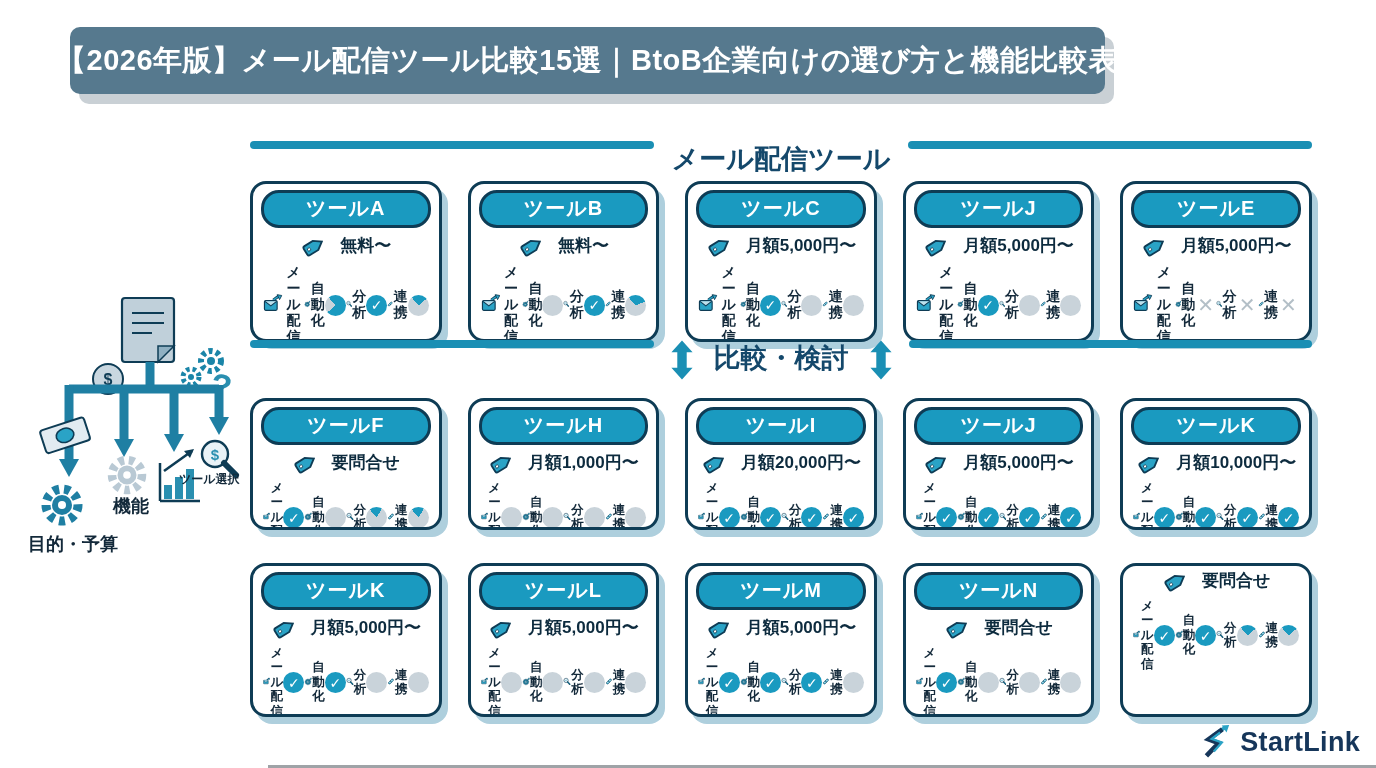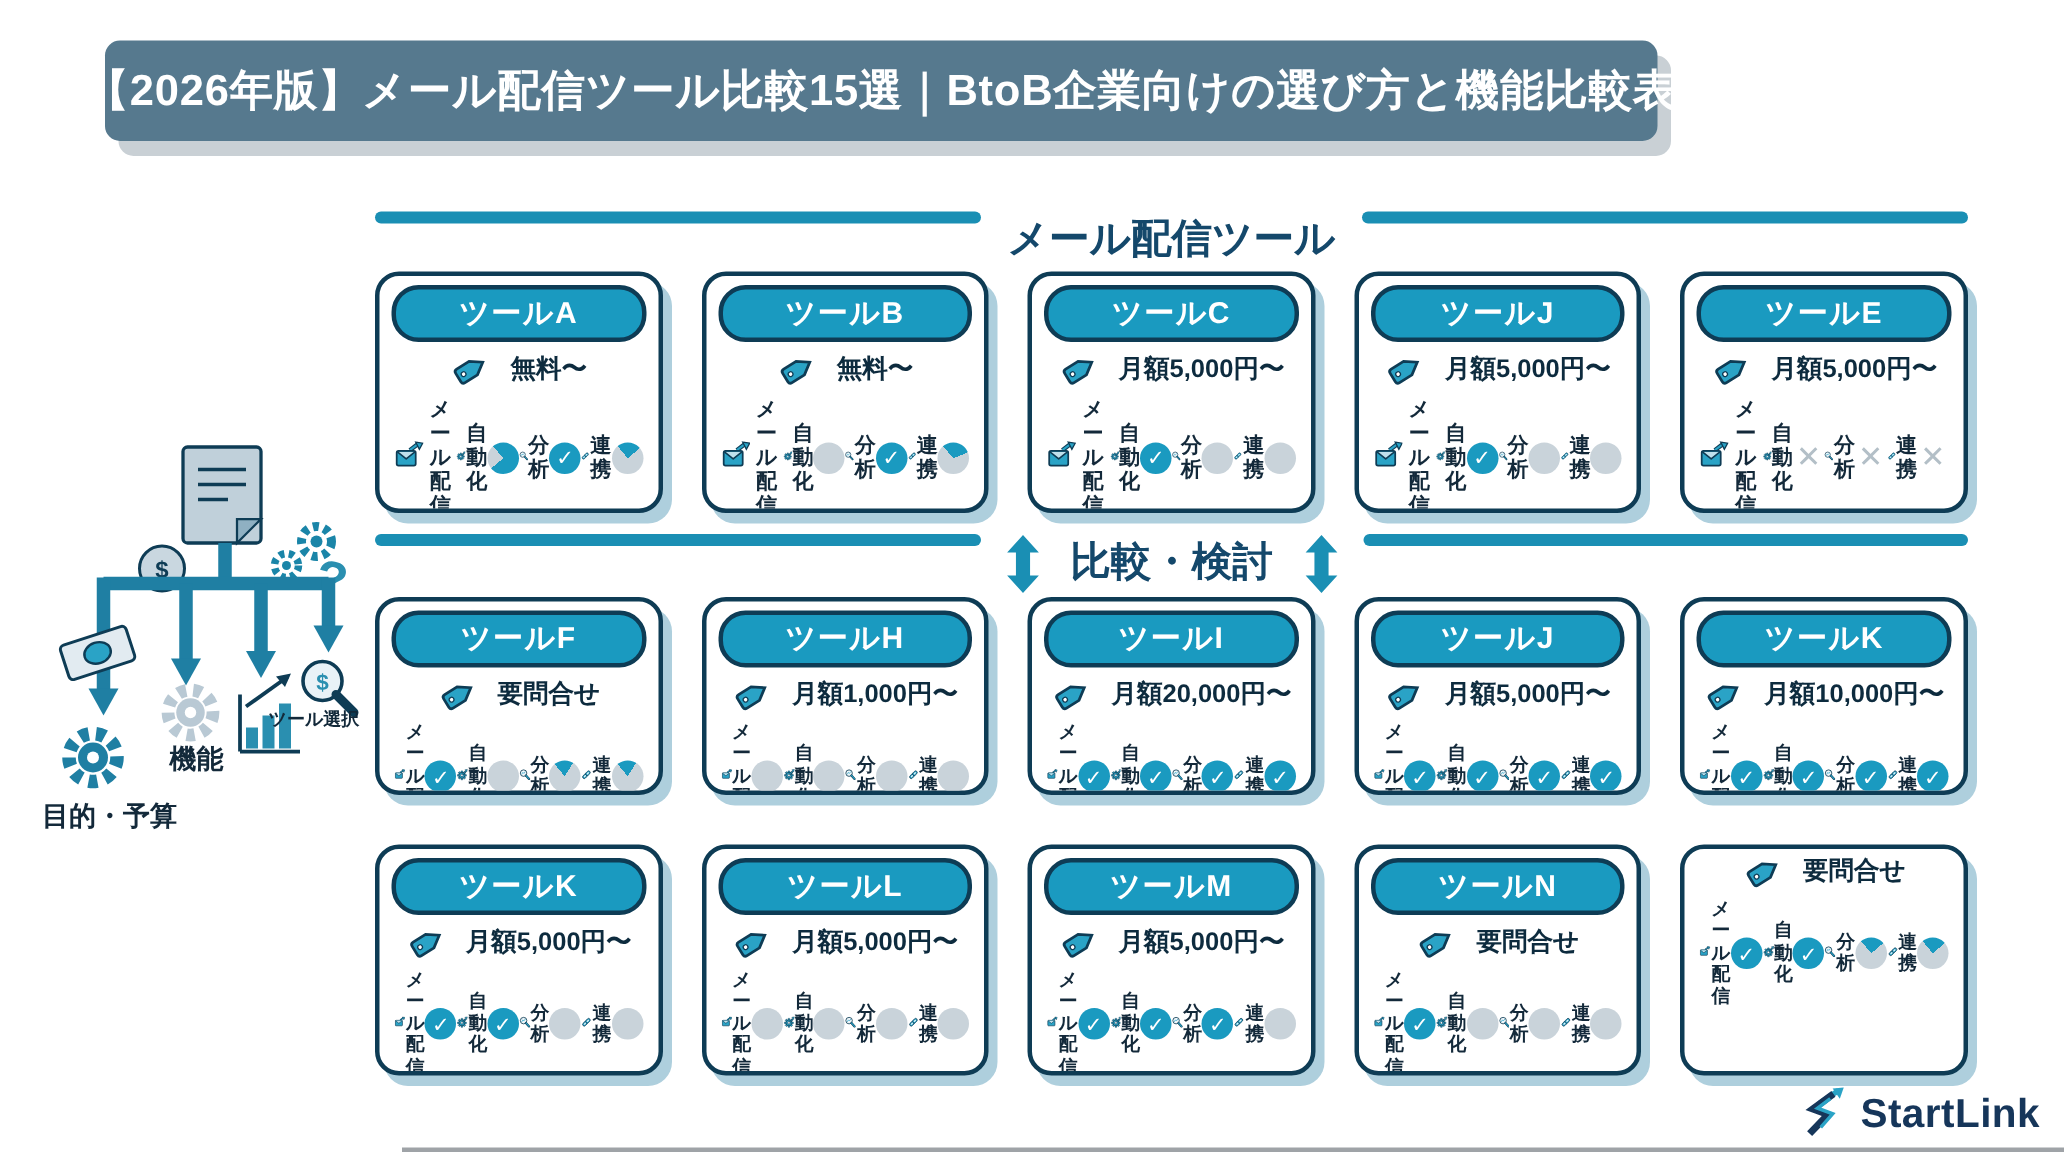--- a/index.html
+++ b/index.html
@@ -15,21 +15,21 @@
     position:absolute;left:70px;top:27px;width:1035px;height:67px;
     background:#56798e;border-radius:10px;
     box-shadow:9px 10px 0 #c9d0d5;
     display:flex;align-items:center;justify-content:center;
   }
   .banner span{color:#ffffff;font-size:29px;font-weight:bold;letter-spacing:.5px;white-space:nowrap;}
 
   
   .hrow{position:absolute;left:250px;width:1062px;display:flex;gap:14px;}
   .section-head{top:141px;height:36px;}
-  .compare-div{top:356px;height:44px;gap:16px;}
+  .compare-div{top:340px;height:44px;gap:16px;}
   .dline{flex:1;height:8px;background:#1a8fb4;border-radius:4px;}
   .htext{font-size:27px;font-weight:bold;color:#14486b;white-space:nowrap;padding:0 4px;}
   .updown{width:24px;height:40px;flex:0 0 auto;}
 
   
   .card-row{position:absolute;left:250px;width:1062px;display:grid;
     grid-template-columns:repeat(5,1fr);column-gap:26px;}
   .row-0{top:181px;height:161px;}
   .row-1{top:398px;height:132px;}
   .row-2{top:563px;height:154px;}

